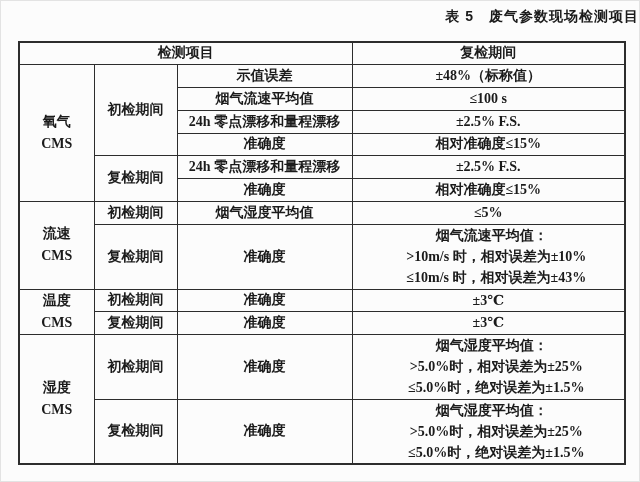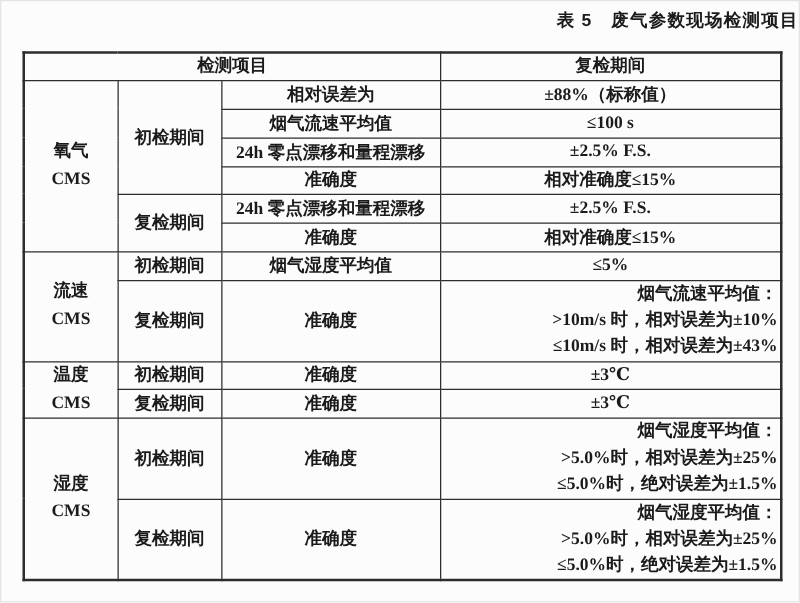--- a/index.html
+++ b/index.html
@@ -22,21 +22,21 @@
     border:1px solid #2d2d2d;
     font-size:14px;font-weight:bold;color:#1b1b1b;
     text-align:center;vertical-align:middle;
     padding:0 2px;overflow:hidden;
   }
   col.c1{width:75px}col.c2{width:83px}col.c3{width:175px}col.c4{width:273px}
   tr.rh22{height:22px}
   tr.rh23{height:23px}
   tr.rh65{height:65px}
   td.lbl div{line-height:22px}
-  td.req.multi{text-align:right;padding-left:9px}
+  td.req.multi{text-align:center;padding-left:9px}
   .rline{line-height:21px;white-space:nowrap}
   .rline.sub{padding-left:9px}
 </style>
 </head>
 <body>
 
 <div class="title">表 5　废气参数现场检测项目</div>
 
 <table class="tbl">
   <colgroup>
@@ -51,22 +51,22 @@
     <td colspan="3">检测项目</td>
     <td>复检期间</td>
   </tr>
 
   <tr class="rh23">
     <td rowspan="6" class="lbl">
       <div>氧气</div>
       <div>CMS</div>
     </td>
     <td rowspan="4">初检期间</td>
-    <td class="item">相对误差为</td>
-    <td class="req">±88%（标称值）</td>
+    <td class="item">示值误差</td>
+    <td class="req">±48%（标称值）</td>
   </tr>
   <tr class="rh23">
     <td class="item">烟气流速平均值</td>
     <td class="req">≤100 s</td>
   </tr>
   <tr class="rh23">
     <td class="item">24h 零点漂移和量程漂移</td>
     <td class="req">±2.5% F.S.</td>
   </tr>
   <tr class="rh22">

